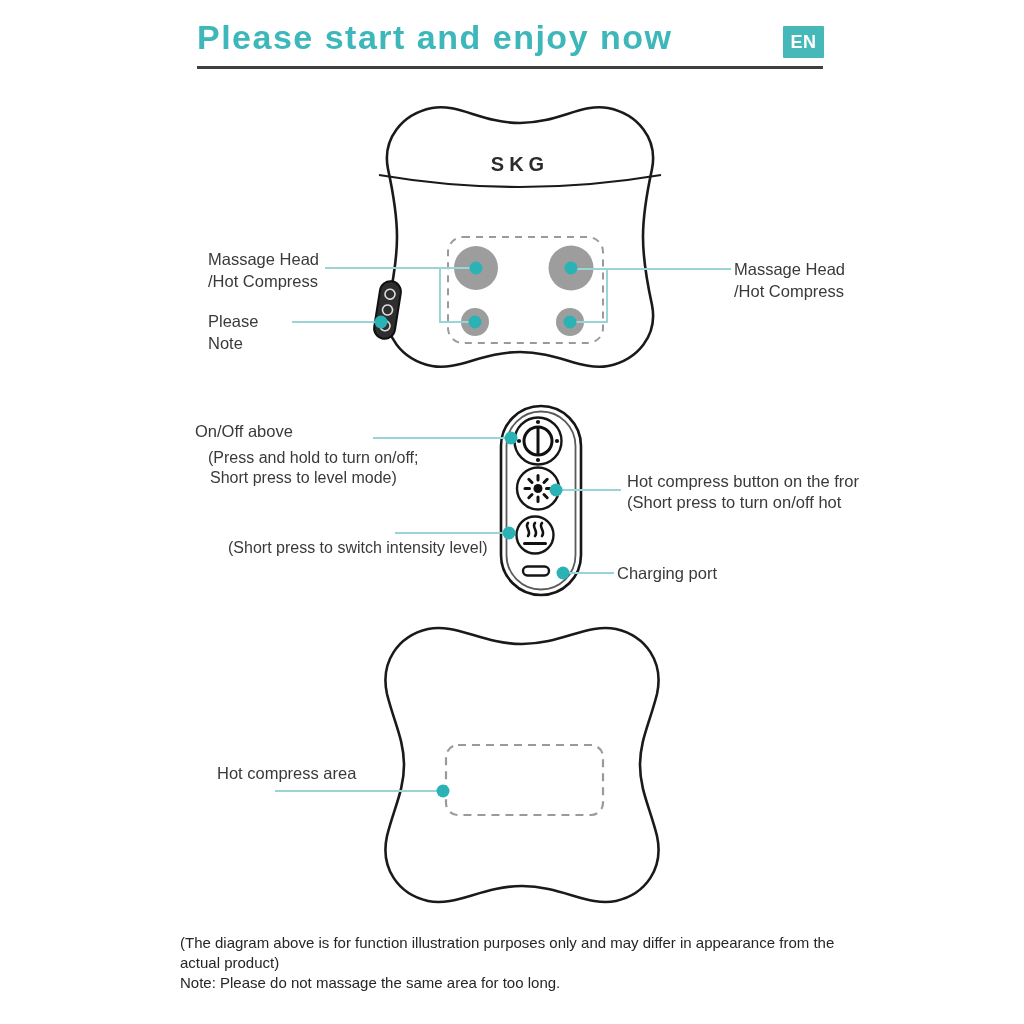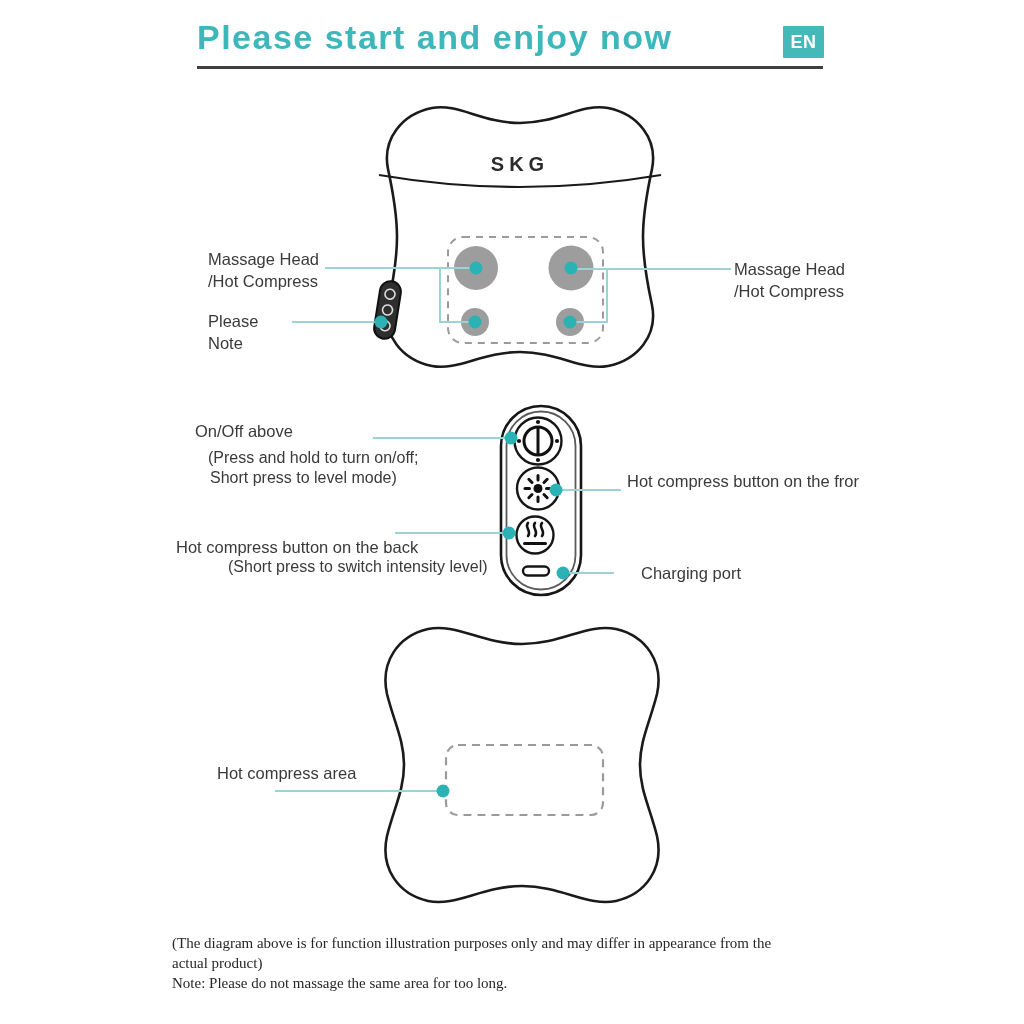--- a/index.html
+++ b/index.html
@@ -20,21 +20,21 @@
   
   .cl{position:absolute;background:#9ad4d6;z-index:5;}
   .cl.h{height:2px;}
   .cl.v{width:2px;}
   .dot{position:absolute;width:13px;height:13px;border-radius:50%;background:#2bb2b5;
        transform:translate(-50%,-50%);z-index:6;}
 
   
   .lbl{position:absolute;font-size:16.5px;color:#3a3a3a;line-height:22px;z-index:4;}
   .lbl .sub{font-size:16px;line-height:20px;}
-  .footer{position:absolute;left:172px;top:933px;font-size:15px;color:#262626;line-height:20px;z-index:4;font-family:Liberation Serif, serif;}
+  .footer{position:absolute;left:180px;top:933px;font-size:15px;color:#262626;line-height:20px;z-index:4;}
 </style>
 </head>
 <body>
 
 <div class="page">
 
   <h1 class="title">Please start and enjoy now</h1>
   <div class="en-badge">EN</div>
   <div class="title-rule"></div>
 
@@ -131,29 +131,29 @@
   <div class="dot" style="left:509px;top:533px;"></div>
   <div class="dot" style="left:563px;top:573px;"></div>
 
   <div class="lbl" style="left:195px;top:420px;">
     <div>On/Off above</div>
     <div class="sub" style="margin:6px 12px 0 13px;">(Press and hold to turn on/off;</div>
     <div class="sub" style="margin-left:15px;">Short press to level mode)</div>
   </div>
 
   <div class="lbl" style="left:176px;top:538px;line-height:19px;">
-    <div>Hot compress button on the back</div>
     <div class="sub" style="margin-left:52px;">(Short press to switch intensity level)</div>
   </div>
 
   <div class="lbl" style="left:627px;top:471px;line-height:21px;">
     <div>Hot compress button on the fror</div>
+    <div>(Short press to turn on/off hot</div>
   </div>
 
-  <div class="lbl" style="left:617px;top:562px;margin-left:24px;">Charging port</div>
+  <div class="lbl" style="left:617px;top:562px;">Charging port</div>
 
   <svg class="diagram" style="left:368px;top:618px;" width="308" height="292" viewBox="0 0 308 292">
     <path d="M 154,26 C 114,26 88,5 60,11 C 30,18 12,44 19,76 C 26,104 36,122 36,147
              C 36,172 26,190 19,218 C 12,250 30,276 60,283 C 88,289 114,268 154,268
              C 194,268 220,289 248,283 C 278,276 296,250 289,218 C 282,190 272,172 272,147
              C 272,122 282,104 289,76 C 296,44 278,18 248,11 C 220,5 194,26 154,26 Z" fill="#ffffff" stroke="#1a1a1a" stroke-width="2.6"></path>
     <rect x="78" y="127" width="157" height="70" rx="12" fill="none" stroke="#9a9a9a" stroke-width="2.2" stroke-dasharray="8,6"></rect>
   </svg>
 
   <div class="cl h" style="left:275px;top:790px;width:169px;"></div>

